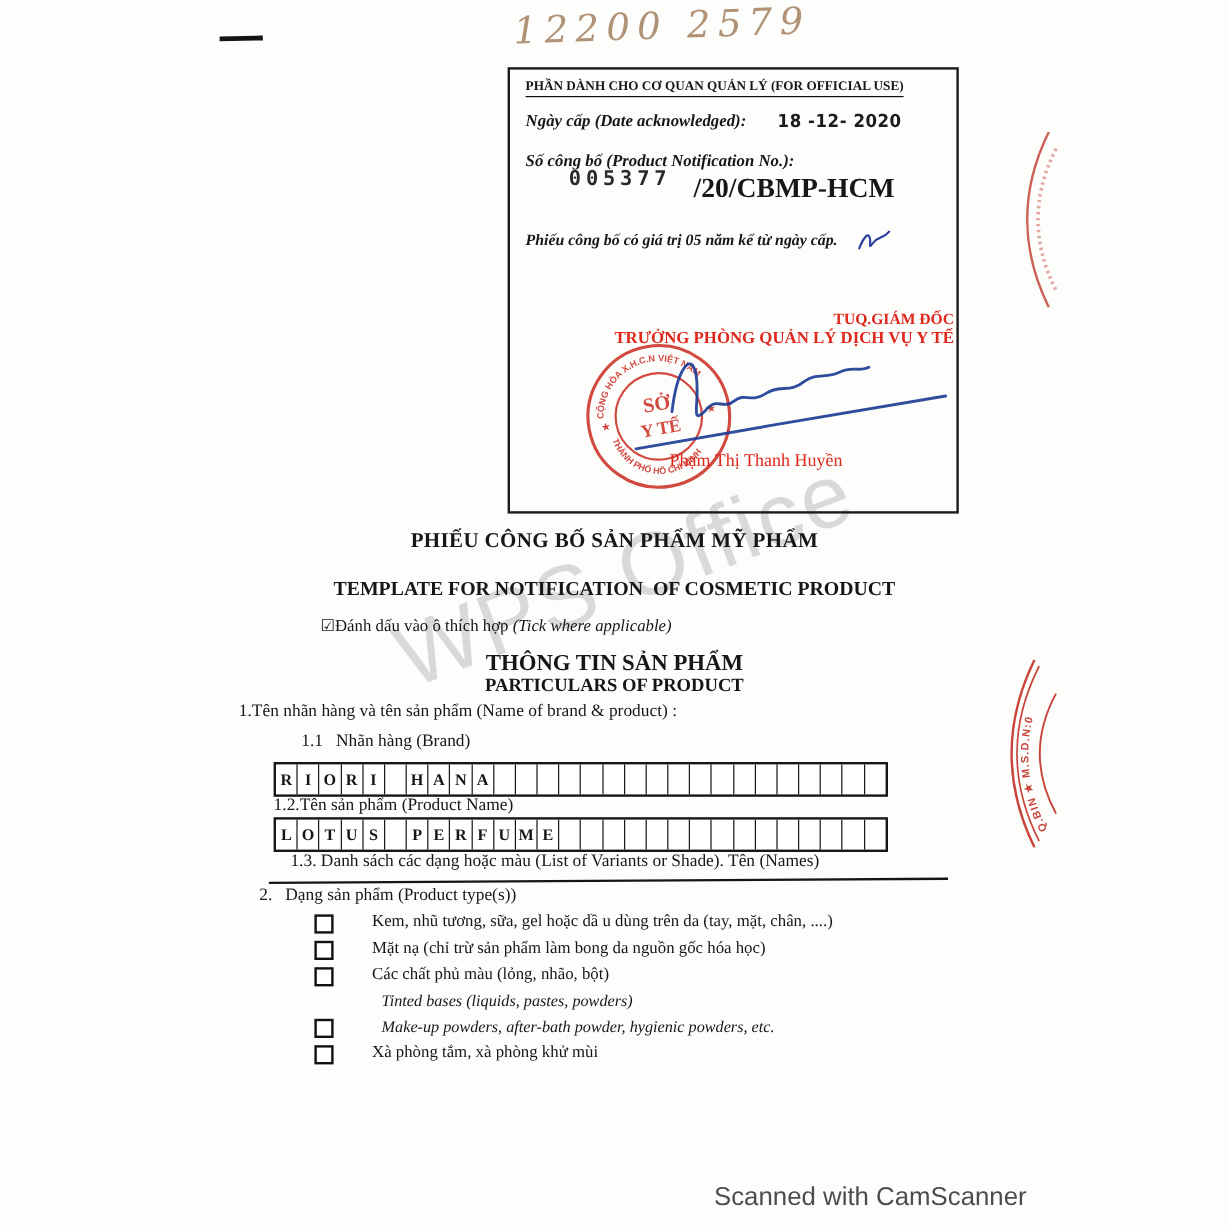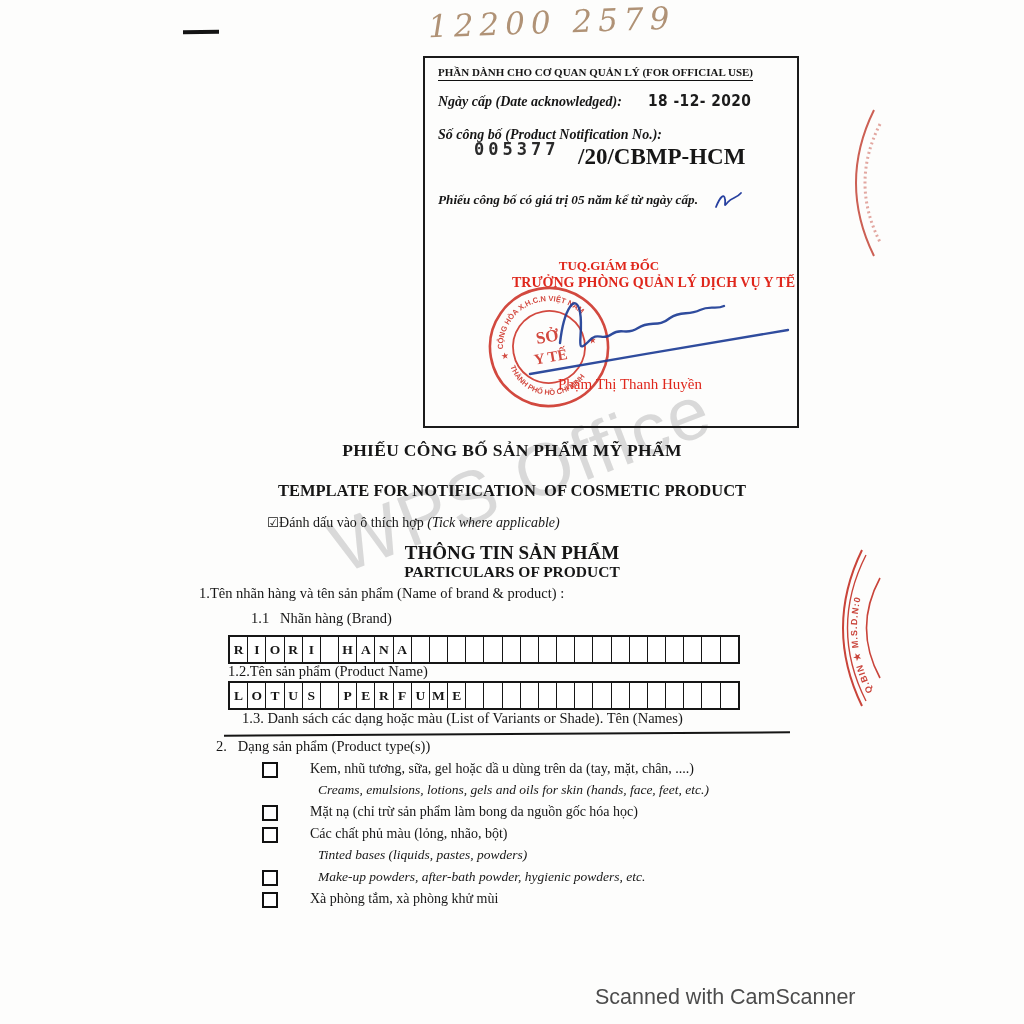--- a/index.html
+++ b/index.html
@@ -18,21 +18,21 @@
   .date-label{left:438px;top:94px;}
   .date-stamp{left:648px;top:92px;font-family:"DejaVu Sans",sans-serif;font-weight:bold;
     font-size:15px;letter-spacing:.5px;color:#1c1c1c;transform:scaleX(.92);transform-origin:left;}
   .notif-label{left:438px;top:127px;}
   .num-stamp{left:474px;top:139px;font-family:"DejaVu Sans Mono",monospace;font-weight:bold;
     font-size:17px;letter-spacing:4px;color:#2a2a2a;}
   .num-suffix{left:578px;top:144px;font-weight:bold;font-size:23px;white-space:nowrap;}
   .validity{left:438px;top:192px;font-size:13.2px;}
   .pen-tick{left:714px;top:190px;}
   .red{color:#df271c;}
-  .signer1{left:423px;top:258px;width:372px;text-align:center;font-weight:bold;font-size:13px;}
+  .signer1{left:423px;top:258px;width:372px;text-align:right;font-weight:bold;font-size:13px;}
   .signer2{left:423px;top:275px;width:372px;text-align:right;font-weight:bold;font-size:14px;}
   .stamp-svg{left:484px;top:282px;width:130px;height:130px;transform:rotate(-10deg);opacity:.92;}
   .sig-svg{left:518px;top:288px;width:280px;height:100px;z-index:4;}
   .signer-name{left:470px;top:376px;width:320px;text-align:center;font-weight:normal;
     font-size:15px;z-index:5;}
   .arc-top{left:834px;top:108px;width:50px;height:150px;opacity:.8;}
   .arc-mid{left:824px;top:548px;width:70px;height:160px;opacity:.9;}
   
   .cwrap{left:162px;width:700px;text-align:center;}
   .vn-title{top:440px;font-weight:bold;font-size:17.5px;letter-spacing:.3px;}
@@ -207,21 +207,20 @@
       <div class="cell"></div>
     </div>
   <div class="abs variants-label z2">1.3. Danh sách các dạng hoặc màu (List of Variants or Shade). Tên (Names)</div>
   <div class="abs rule13 z2"></div>
 
   <div class="abs s2-head z2">2.   Dạng sản phẩm (Product type(s))</div>
   <div class="abs pt-list z2">
       <div class="pt-item">
         <span class="cbox"></span>
         <div class="pt-vn">Kem, nhũ tương, sữa, gel hoặc dầ u dùng trên da (tay, mặt, chân, ....)</div>
-        <div class="pt-en">Creams, emulsions, lotions, gels and oils for skin (hands, face, feet, etc.)</div>
       </div>
       <div class="pt-item">
         <span class="cbox"></span>
         <div class="pt-vn">Mặt nạ (chỉ trừ sản phẩm làm bong da nguồn gốc hóa học)</div>
       </div>
       <div class="pt-item">
         <span class="cbox"></span>
         <div class="pt-vn">Các chất phủ màu (lỏng, nhão, bột)</div>
         <div class="pt-en">Tinted bases (liquids, pastes, powders)</div>
       </div>

